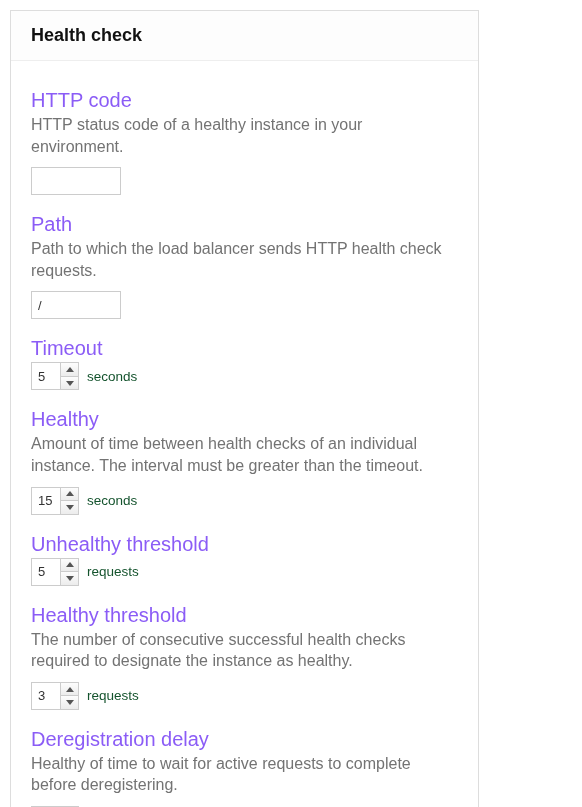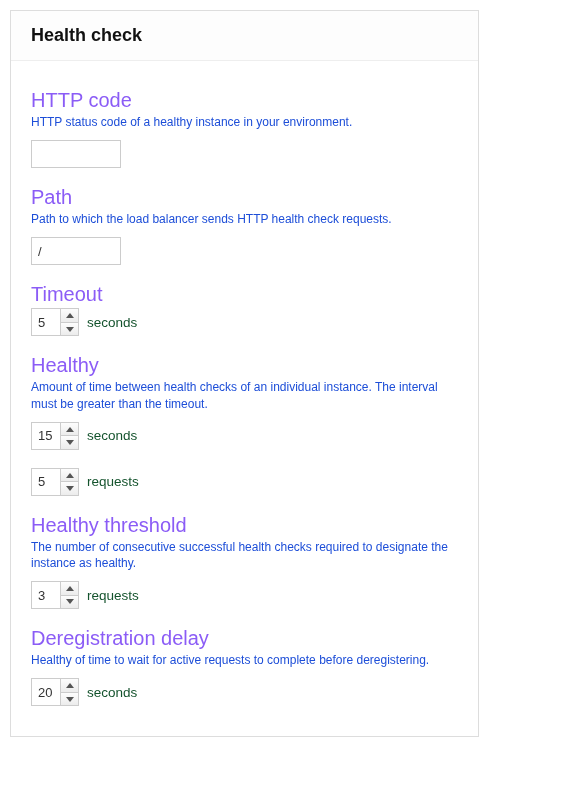--- a/index.html
+++ b/index.html
@@ -31,22 +31,22 @@
   }
   .field {
     margin-top: 18px;
   }
   .field-label {
     font-size: 20px;
     color: #8b5cf6;
     margin-bottom: 2px;
   }
   .field-help {
-    font-size: 12px;
-    color: #1d4ed8;
+    font-size: 16px;
+    color: #737373;
     line-height: 1.35;
     margin-bottom: 10px;
   }
   .input-row {
     display: flex;
     align-items: center;
     gap: 8px;
   }
   .text-input {
     width: 90px;
@@ -166,20 +166,21 @@
                   <path d="M0 0 L4 5 L8 0 Z" fill="#555"></path>
                 </svg>
               </div>
           </div>
         </div>
         <span class="unit">seconds</span>
       </div>
     </div>
 
     <div class="field">
+      <div class="field-label">Unhealthy threshold</div>
       <div class="input-row">
         <div class="spinner">
           <input class="spinner-value" value="5" style="">
           <div class="spinner-buttons">
             <div class="spinner-btn">
                 <svg viewBox="0 0 8 5">
                   <path d="M0 5 L4 0 L8 5 Z" fill="#555"></path>
                 </svg>
               </div>
             <div class="spinner-btn">

